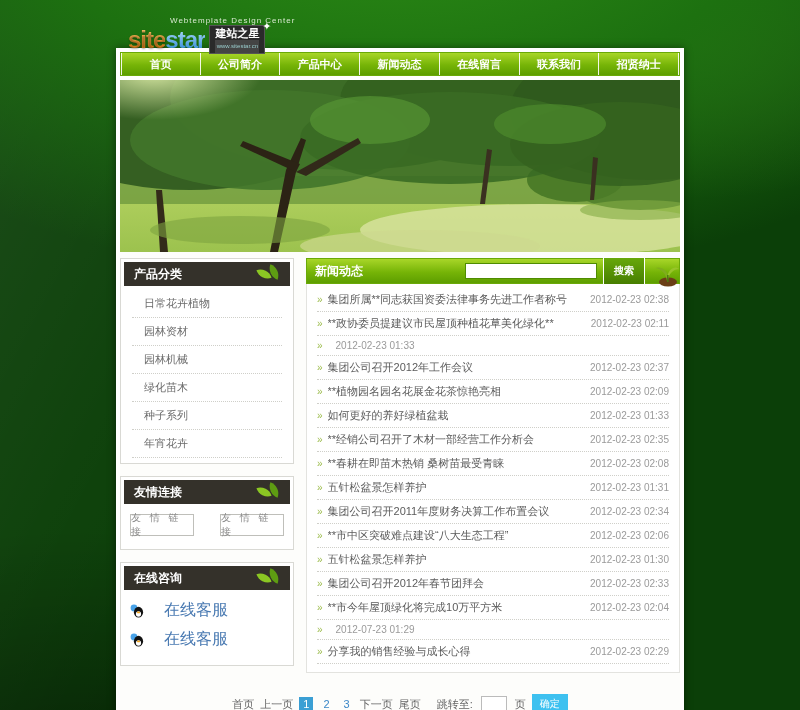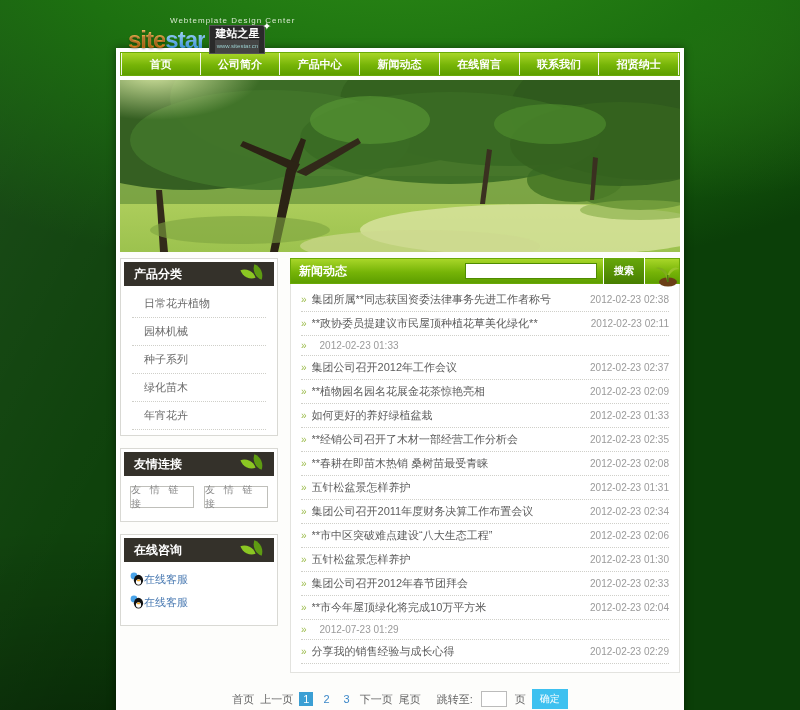--- a/index.html
+++ b/index.html
@@ -34,39 +34,39 @@
   .nav { display:flex; height:24px; background:linear-gradient(#a8d628, #76b407 55%, #5d9e00); border:1px solid #6aa908; }
   .nav-item { width:80px; height:100%; display:flex; align-items:center; justify-content:center;
     color:#fff; font-size:11px; font-weight:bold; border-right:1px solid rgba(255,255,255,0.9); cursor:pointer; }
   .nav-item:first-child { border-left:1px solid rgba(255,255,255,0.9); }
   .nav-spacer { flex:1; }
   
   .hero { margin-top:4px; height:172px; overflow:hidden; position:relative; }
   .hero svg { display:block; }
   
   .content { display:flex; gap:12px; padding:6px 0 4px; background:#fdfdfb; }
-  .col-left { width:158px; }
+  .col-left { width:174px; }
   .col-right { flex:1; }
   .panel { border:1px solid #d9d9d4; background:#fff; padding:3px; margin-bottom:12px; }
   .panel-head { background:#34312a; height:24px; display:flex; align-items:center; justify-content:space-between;
     padding:0 6px 0 10px; }
   .panel-title { color:#fff; font-size:12px; font-weight:bold; }
   .leaves { position:relative; width:26px; height:18px; }
   .leaf { position:absolute; width:12px; height:12px; border-radius:0 100% 0 100%; }
   .leaf.a { background:#8bc723; left:0; top:3px; transform:rotate(-18deg); }
   .leaf.b { background:#5e9c12; left:10px; top:1px; transform:rotate(20deg); }
   .plist { padding:4px 8px 2px; }
   .plist-item { font-size:11px; color:#6b6b6b; padding:6px 2px 6px 12px;
     border-bottom:1px dotted #cfcfc9; cursor:pointer; }
   .plist-item:last-child { border-bottom:1px dotted #cfcfc9; }
   .linkboxes { display:flex; justify-content:space-between; padding:10px 6px; }
   .linkbox { width:64px; height:22px; border:1px solid #bfbfba; display:flex; align-items:center; justify-content:center;
     font-size:10px; letter-spacing:3px; color:#888; cursor:pointer; background:#fff; }
   .agents { padding:6px 4px 8px; }
-  .agent { display:flex; gap:0; font-size:11px; color:#4a7ab2; padding:4px 2px; cursor:pointer; }
+  .agent { display:flex; align-items:center; gap:20px; font-size:16px; color:#4a7ab2; padding:4px 2px; cursor:pointer; }
   
   .news-head { height:26px; background:linear-gradient(#a8d628, #76b407 55%, #5d9e00);
     border:1px solid #6aa908; display:flex; align-items:center; padding:0 8px; position:relative; }
   .news-title { color:#fff; font-size:12px; font-weight:bold; flex:1; }
   .search-input { width:132px; height:16px; border:1px solid #4f8c00; font-size:11px; padding:0 3px; margin-right:6px; }
   .search-btn { height:28px; padding:0 10px; background:linear-gradient(#67a80a,#477e00); border:1px solid #fff;
     color:#fff; font-size:10px; font-weight:bold; cursor:pointer; margin-right:26px; }
   .sprout { position:absolute; right:-2px; top:-2px; width:30px; height:30px; }
   .news-body { border:1px solid #e3e3df; border-top:none; padding:4px 10px 8px; background:#fff; }
   .news-row { display:flex; align-items:center; padding:4px 0; border-bottom:1px dotted #cfcfc9; cursor:pointer; }
@@ -164,23 +164,24 @@
       <div class="panel">
         <div class="panel-head">
           <span class="panel-title">产品分类</span>
           <span class="leaves">
               <i class="leaf a"></i>
               <i class="leaf b"></i>
             </span>
         </div>
         <div class="plist">
           <div class="plist-item">日常花卉植物</div>
+          <div class="plist-item">园林资材</div>
           <div class="plist-item">园林机械</div>
+          <div class="plist-item">绿化苗木</div>
           <div class="plist-item">种子系列</div>
-          <div class="plist-item">绿化苗木</div>
           <div class="plist-item">年宵花卉</div>
         </div>
       </div>
 
       <div class="panel">
         <div class="panel-head">
           <span class="panel-title">友情连接</span>
           <span class="leaves">
               <i class="leaf a"></i>
               <i class="leaf b"></i>

